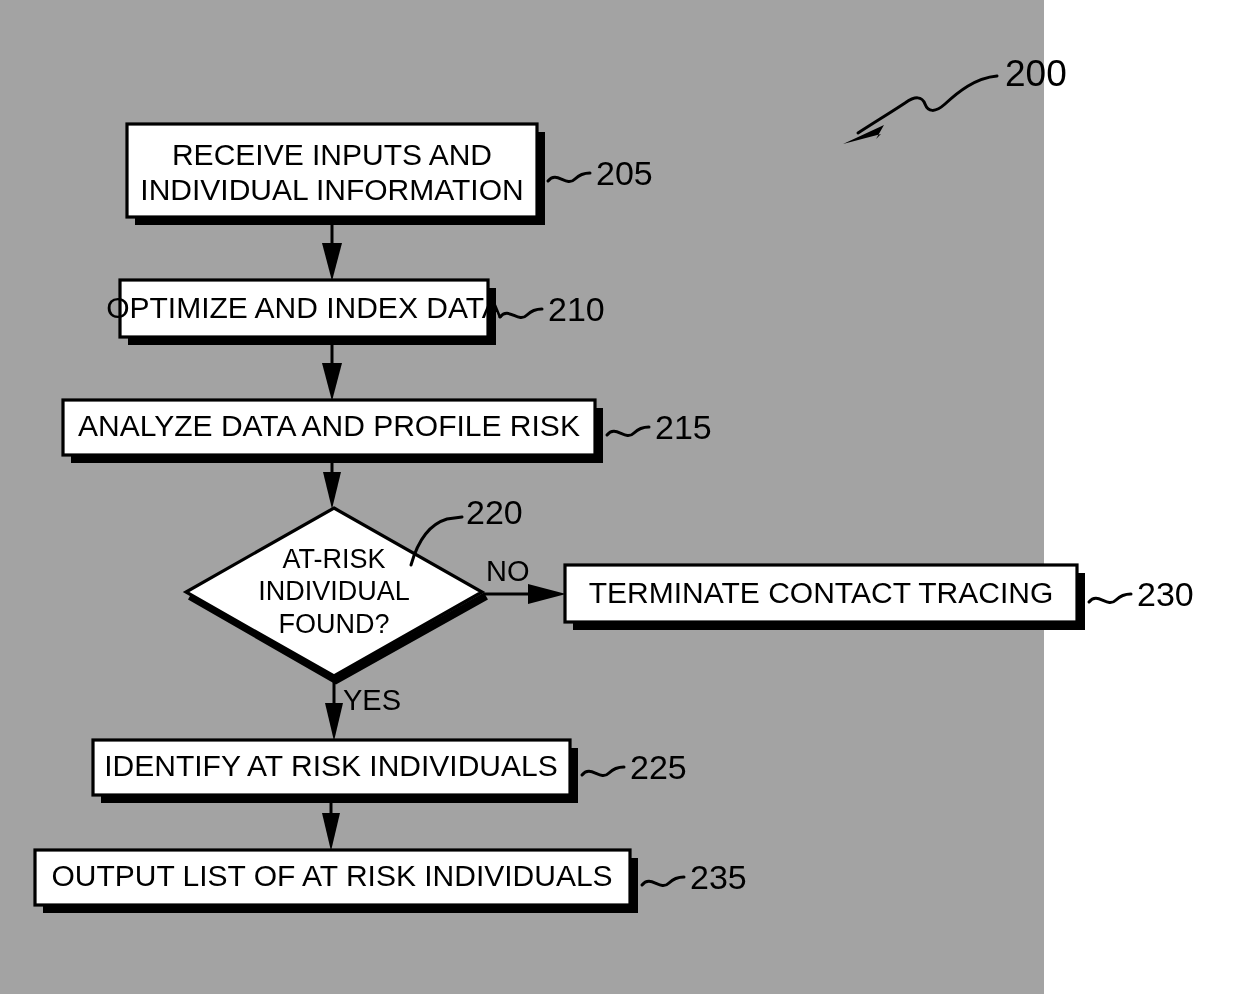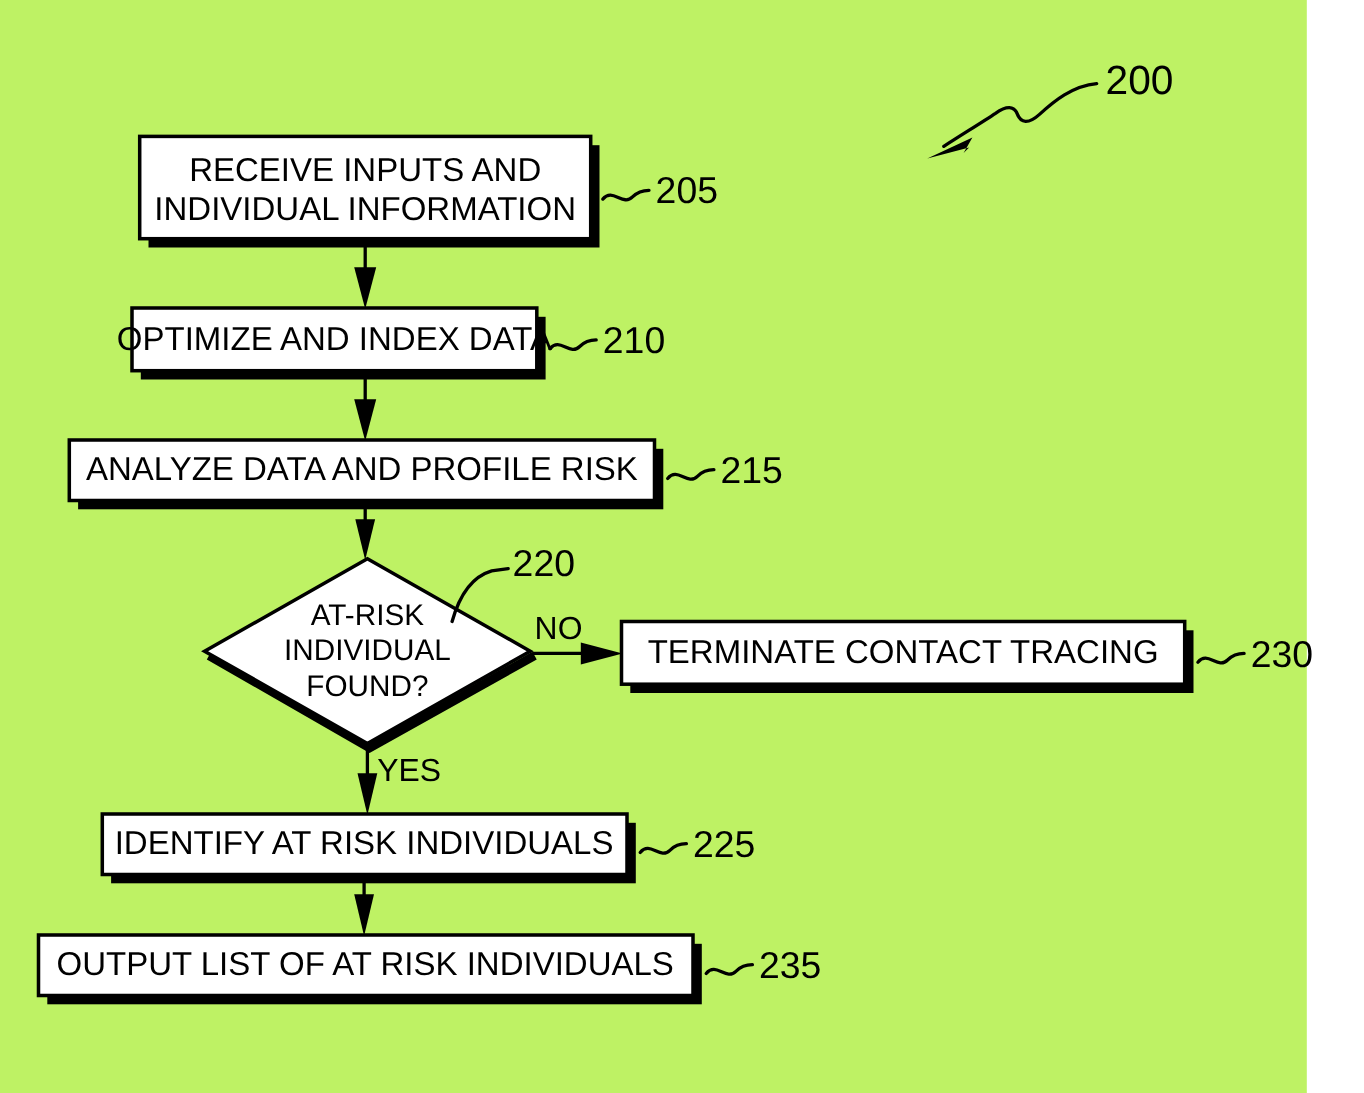--- a/index.html
+++ b/index.html
@@ -8,23 +8,23 @@
     background: #ffffff;
   }
   body {
     width: 1240px;
     height: 994px;
     font-family: "Liberation Sans", sans-serif;
     overflow: hidden;
   }
   #figure-root {
     position: relative;
-    width: 1188px;
+    width: 1044px;
     height: 994px;
-    background: #bef264;
+    background: #a3a3a3;
   }
   svg.figure-canvas {
     position: absolute;
     top: 0;
     left: 0;
     width: 1240px;
     height: 994px;
     display: block;
   }
   .node-outline {

